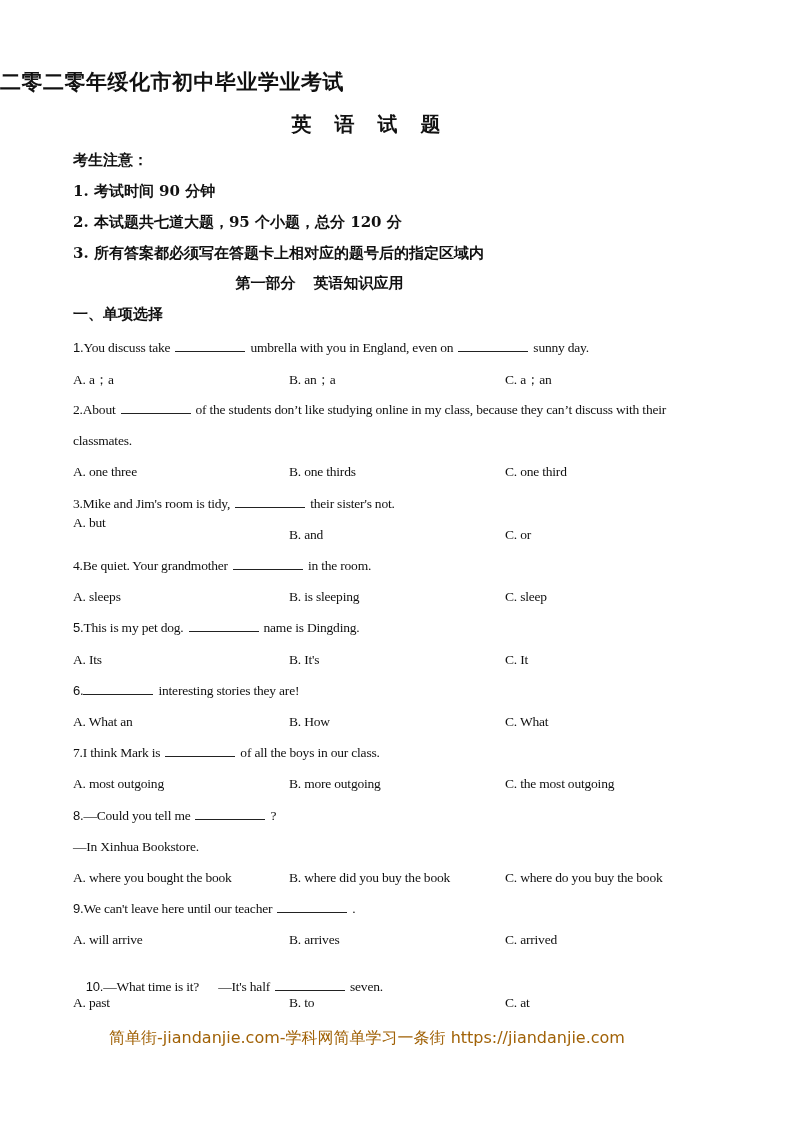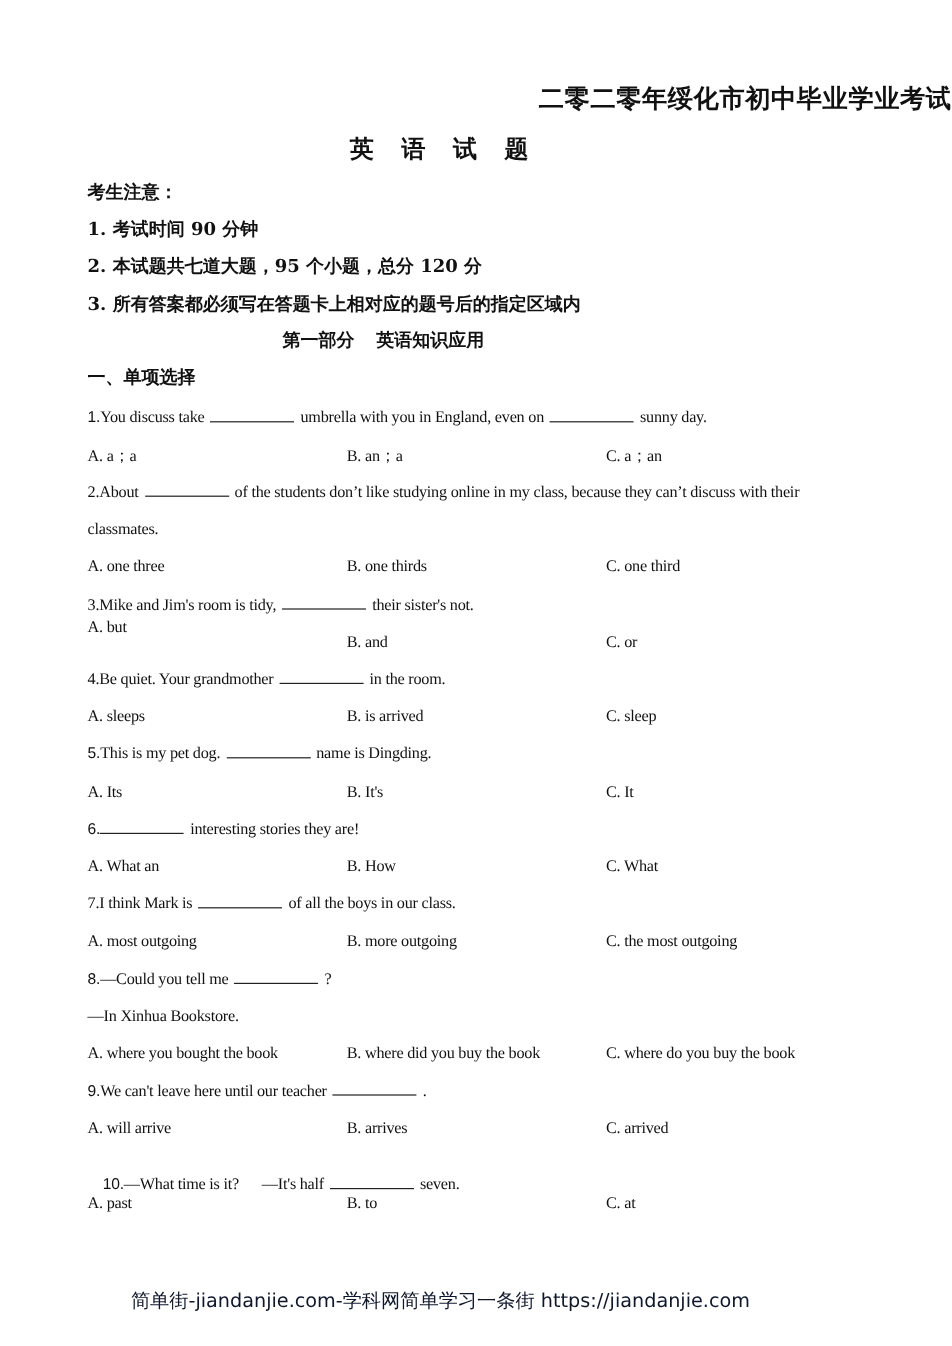--- a/index.html
+++ b/index.html
@@ -1,34 +1,34 @@
 <!DOCTYPE html>
 <html><head>
 <meta charset="utf-8">
 <style>
   html, body { margin: 0; padding: 0; background: #ffffff; }
   body { width: 793px; height: 1122px; position: relative; overflow: hidden;
          font-family: "Liberation Serif", "DejaVu Serif", serif; color: #111; }
   .abs { position: absolute; white-space: nowrap; }
-  .title { left: 0; width: 793px; text-align: right; top: 68px; font-size: 21px; font-weight: bold;
+  .title { left: 0; width: 793px; text-align: left; top: 68px; font-size: 21px; font-weight: bold;
            font-family: "DejaVu Serif", "Liberation Serif", serif; letter-spacing: 0.5px; }
   .subtitle { left: 0; width: 678px; text-align: center; top: 111px; font-size: 20px; font-weight: bold;
               font-family: "DejaVu Serif", "Liberation Serif", serif; letter-spacing: 8px; padding-left: 31px; }
   .note { left: 73px; font-size: 15px; font-weight: bold; font-family: "DejaVu Serif", "Liberation Serif", serif; }
   .part { left: 0; width: 639px; text-align: center; top: 274px; font-size: 15px; font-weight: bold;
           font-family: "DejaVu Serif", "Liberation Serif", serif; }
   .part .gap { display: inline-block; width: 18px; }
   .section { left: 73px; top: 305px; font-size: 15px; font-weight: bold; font-family: "DejaVu Serif", "Liberation Serif", serif; }
   .q { left: 73px; font-size: 13.5px; letter-spacing: -0.2px; }
   .q .num { font-family: "Liberation Sans", sans-serif; font-size: 13px; }
   .blank { display: inline-block; width: 70px; border-bottom: 1px solid #222; height: 11px; margin: 0 5px; vertical-align: baseline; }
   .blank.tight { margin-left: 0; }
   .opt { font-size: 13.5px; letter-spacing: -0.2px; }
   .col-a { left: 73px; } .col-b { left: 289px; } .col-c { left: 505px; }
-  .footer { left: 0; width: 734px; text-align: center; top: 1074px; font-size: 16px; color: #0f172a;
+  .footer { left: 0; width: 734px; text-align: center; top: 1028px; font-size: 16px; color: #a16207;
             font-family: "DejaVu Sans", "Liberation Sans", sans-serif; }
 </style>
 </head>
 <body>
 
 <div>
 
   <div class="abs title">二零二零年绥化市初中毕业学业考试</div>
   <div class="abs subtitle">英 语 试 题</div>
 
@@ -62,21 +62,21 @@
     <span>3.</span><span>Mike and Jim's room is tidy,</span><span class="blank"></span><span>their sister's not.</span>
   </div>
   <div class="abs opt col-a" style="top:515px">A. but</div>
   <div class="abs opt col-b" style="top:527px">B. and</div>
   <div class="abs opt col-c" style="top:527px">C. or</div>
 
   <div class="abs q" style="top:558px">
     <span>4.</span><span>Be quiet. Your grandmother</span><span class="blank"></span><span>in the room.</span>
   </div>
   <div class="abs opt col-a" style="top:589px">A. sleeps</div>
-  <div class="abs opt col-b" style="top:589px">B. is arrived</div>
+  <div class="abs opt col-b" style="top:589px">B. is sleeping</div>
   <div class="abs opt col-c" style="top:589px">C. sleep</div>
 
   <div class="abs q" style="top:620px">
     <span class="num">5.</span><span>This is my pet dog.</span><span class="blank"></span><span>name is Dingding.</span>
   </div>
   <div class="abs opt col-a" style="top:652px">A. Its</div>
   <div class="abs opt col-b" style="top:652px">B. It's</div>
   <div class="abs opt col-c" style="top:652px">C. It</div>
 
   <div class="abs q" style="top:683px">

